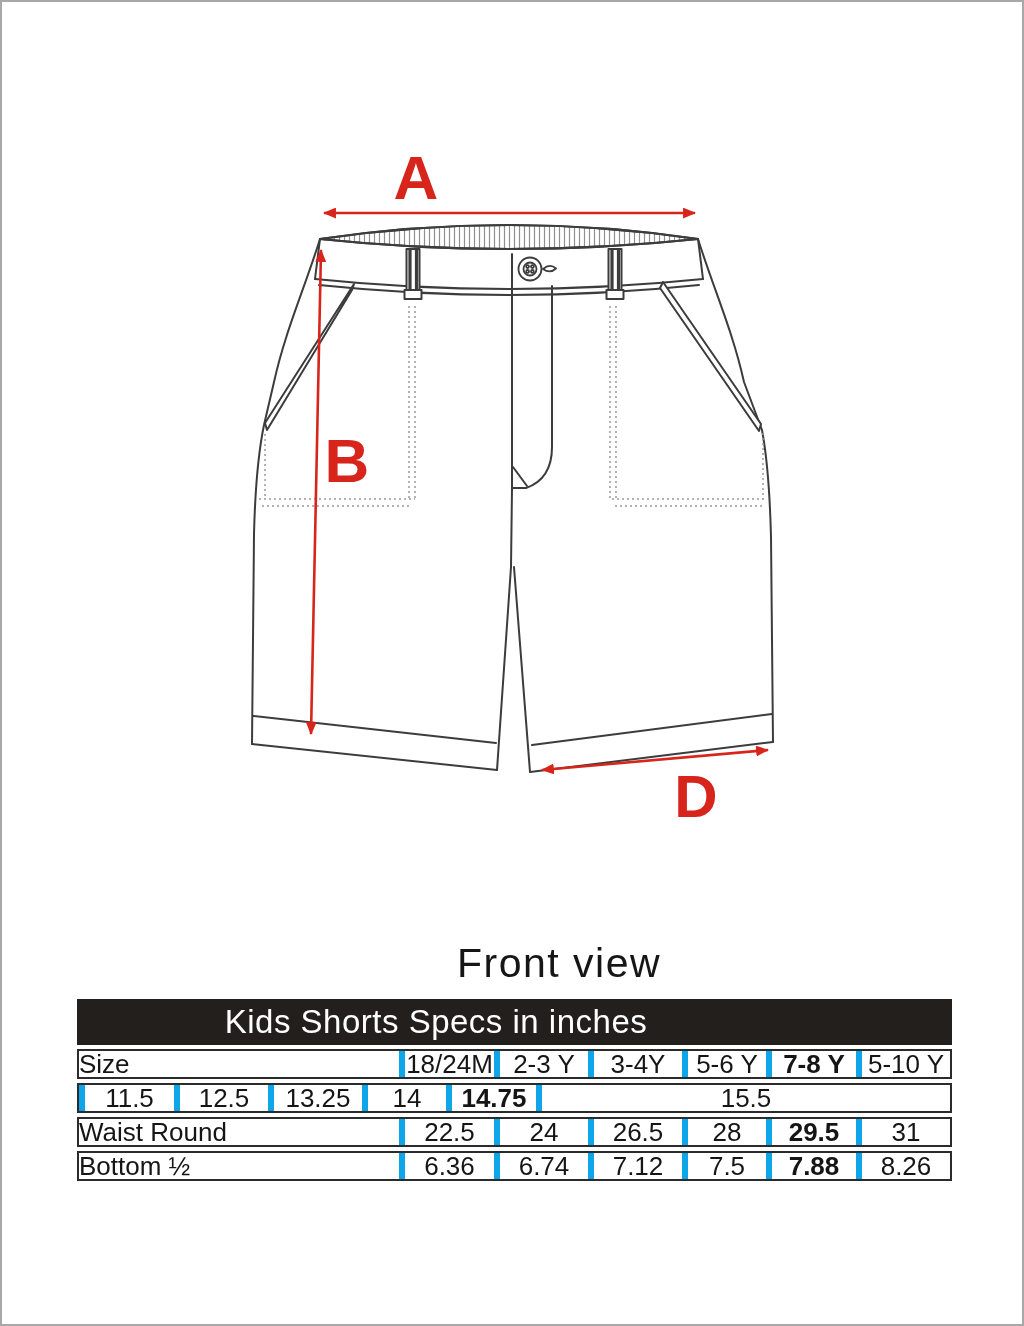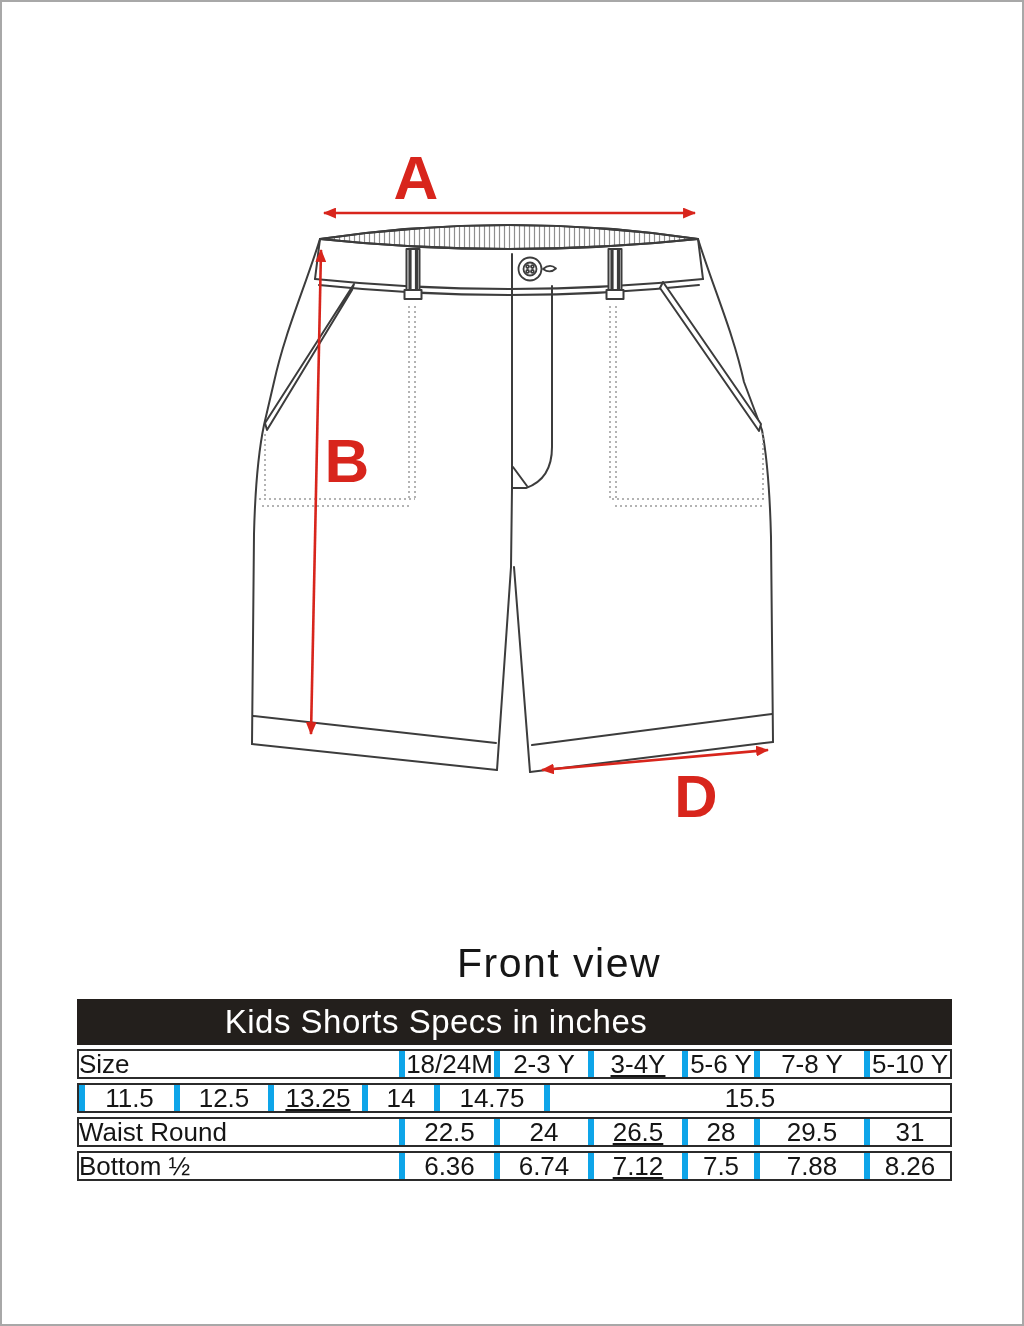--- a/index.html
+++ b/index.html
@@ -56,23 +56,23 @@
     box-sizing:border-box;
     display:flex;align-items:center;
   }
   .spec-cell{
     border-left:6px solid #0ea5e9;
     display:flex;align-items:center;justify-content:center;
     box-sizing:border-box;
   }
   .spec-cell.c1{width:95px;}
   .spec-cell.c2{width:94px;}
-  .spec-cell.c3{width:94px;text-decoration:underline;}
-  .spec-cell.c4{width:72px;}
-  .spec-cell.c5{width:110px;}
+  .spec-cell.c3{width:94px;}
+  .spec-cell.c4{width:84px;}
+  .spec-cell.c5{width:90px;font-weight:bold;}
   .spec-cell.c6{flex:1;}
   .dim-letter{
     font-family:"Liberation Sans",sans-serif;
     font-weight:600;
     fill:#d8251c;
   }
 </style>
 </head>
 <body>
 

